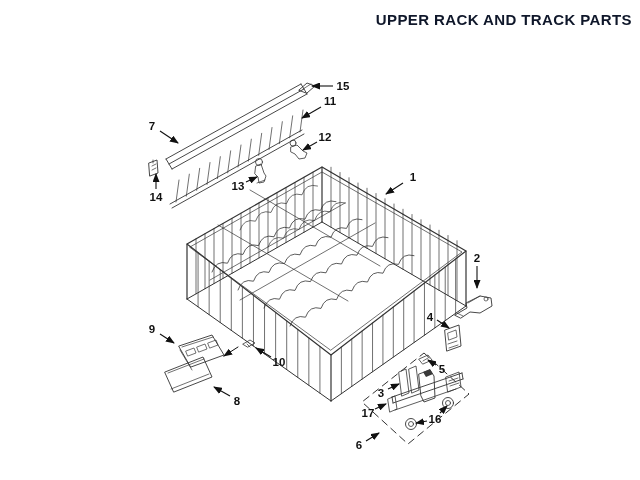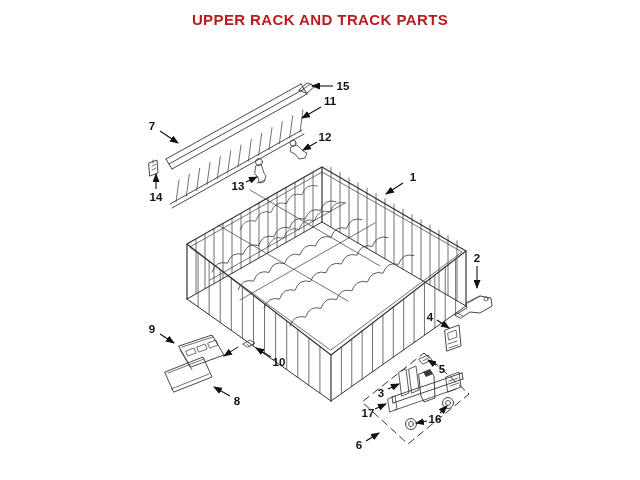--- a/index.html
+++ b/index.html
@@ -1,19 +1,19 @@
 <!DOCTYPE html>
 <html><head>
 <meta charset="utf-8">
 <style>
   html,body{margin:0;padding:0;background:#fff;}
   #page{position:relative;width:640px;height:480px;background:#fff;overflow:hidden;
         font-family:"Liberation Sans",sans-serif;}
-  #title{position:absolute;top:11px;left:0;right:0;text-align:center;
-         font-weight:bold;font-size:15px;letter-spacing:.4px;color:#b91c1c;}
+  #title{position:absolute;top:11px;left:0;right:8px;text-align:right;
+         font-weight:bold;font-size:15px;letter-spacing:.4px;color:#0f172a;}
   svg{position:absolute;left:0;top:0;}
   text.callout{font-family:"Liberation Sans",sans-serif;font-weight:bold;
                font-size:11.5px;fill:#111;}
 </style>
 </head>
 <body>
 
 <div id="page">
   <div id="title">UPPER RACK AND TRACK PARTS</div>
   <svg id="svg" width="640" height="480" viewBox="0 0 640 480">

